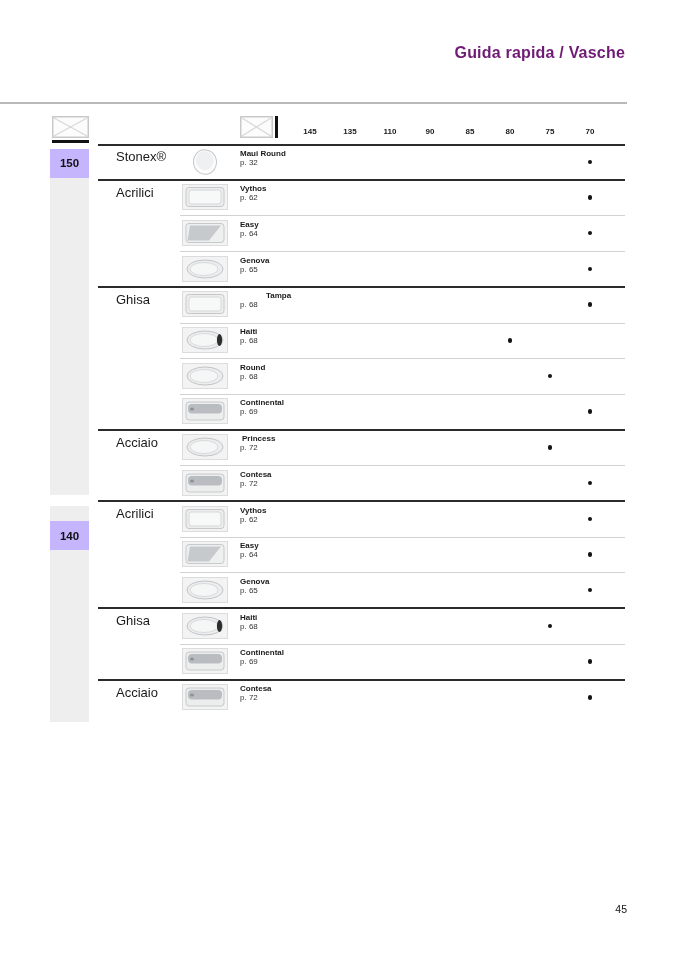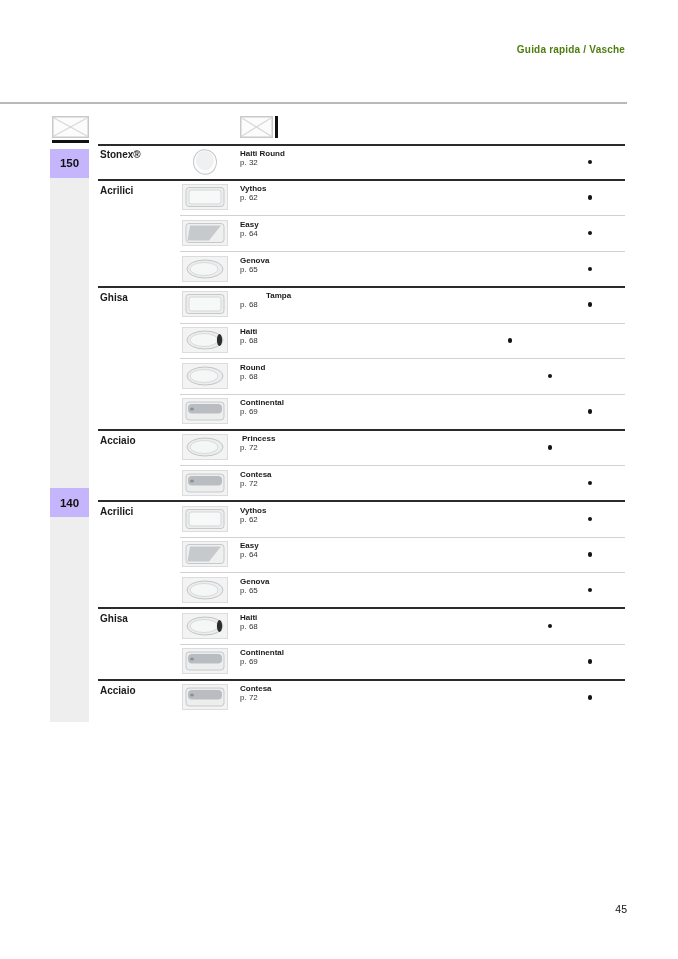--- a/index.html
+++ b/index.html
@@ -1,41 +1,41 @@
 <!DOCTYPE html>
 <html><head>
 <meta charset="utf-8">
 <style>
   html,body{margin:0;padding:0;background:#ffffff;}
   .page{
     position:relative;width:678px;height:959px;background:#ffffff;overflow:hidden;
     font-family:"Liberation Sans", sans-serif;color:#1a1a1a;
   }
   .page-title{
-    position:absolute;top:44px;right:53px;font-size:10px;font-weight:700;letter-spacing:.2px;color:#4d7c0f;
+    position:absolute;top:44px;right:53px;font-size:16px;font-weight:700;letter-spacing:.2px;color:#701a75;
   }
   .top-rule{position:absolute;left:0;top:102px;width:627px;height:2px;background:#b9b9b9;}
   .icon-length{position:absolute;left:52px;top:116px;}
   .icon-length-bar{position:absolute;left:52px;top:139.5px;width:37px;height:3.2px;background:#121212;}
   .icon-width{position:absolute;left:240px;top:116px;}
   .icon-width-bar{position:absolute;left:275px;top:116px;width:3.2px;height:22px;background:#121212;}
   .header-rule{position:absolute;left:98px;top:144px;width:527px;height:2px;background:#2b2b2b;}
   #col-headers{position:absolute;left:98px;top:127px;width:527px;height:14px;}
   .col-label{position:absolute;width:30px;text-align:center;font-size:8px;font-weight:700;color:#1a1a1a;}
   #group-layer{position:absolute;left:0;top:0;width:98px;height:959px;}
   .group-col{position:absolute;left:50px;width:39px;background:#eeeeee;}
   .group-badge{
     position:absolute;left:50px;width:39px;height:29px;background:#c4b5fd;
     display:flex;align-items:center;justify-content:center;
     font-size:11.5px;font-weight:700;color:#111;
   }
   #table-layer{position:absolute;left:98px;top:0;width:527px;height:959px;}
   .rule-dark{position:absolute;left:0;width:527px;height:2px;background:#2b2b2b;}
   .rule-light{position:absolute;left:82px;width:445px;height:1px;background:#d2d2d2;}
-  .material-label{position:absolute;left:2px;font-size:10px;font-weight:700;color:#1a1a1a;}
+  .material-label{position:absolute;left:18px;font-size:13px;font-weight:400;color:#1a1a1a;}
   .product-img{position:absolute;left:84px;width:46px;height:26px;}
   .product-name{position:absolute;left:142px;font-size:8px;font-weight:700;color:#1a1a1a;line-height:8px;}
   .product-page{position:absolute;left:142px;font-size:8px;color:#333;line-height:8px;}
   .dot{position:absolute;width:4.6px;height:4.6px;border-radius:50%;background:#141414;}
   .page-number{position:absolute;top:903px;right:51px;font-size:10.5px;font-weight:400;color:#111;}
 </style>
 </head>
 <body>
 
 <div class="page">
@@ -51,39 +51,49 @@
   </svg>
   <div class="icon-length-bar"></div>
 
   <svg class="icon-width" width="33" height="22" viewBox="0 0 33 22">
     <rect x="0.75" y="0.75" width="31.5" height="20.5" fill="#fcfcfc" stroke="#c9c9c9" stroke-width="1.5"></rect>
     <line x1="2" y1="2" x2="31" y2="20" stroke="#d8d8d8" stroke-width="1.3"></line>
     <line x1="31" y1="2" x2="2" y2="20" stroke="#d8d8d8" stroke-width="1.3"></line>
   </svg>
   <div class="icon-width-bar"></div>
 
+  <div id="col-headers">
+      <div class="col-label" style="left: 197px;">145</div>
+      <div class="col-label" style="left: 237px;">135</div>
+      <div class="col-label" style="left: 277px;">110</div>
+      <div class="col-label" style="left: 317px;">90</div>
+      <div class="col-label" style="left: 357px;">85</div>
+      <div class="col-label" style="left: 397px;">80</div>
+      <div class="col-label" style="left: 437px;">75</div>
+      <div class="col-label" style="left: 477px;">70</div>
+    </div>
 
   <div class="header-rule"></div>
 
   <div id="group-layer">
       <div class="group-col" style="top: 148.5px; height: 346px;"></div>
       <div class="group-badge" style="top: 148.5px;">150</div>
       <div class="group-col" style="top: 505.5px; height: 216.7px;"></div>
-      <div class="group-badge" style="top: 488px; text-align: right;">140</div>
+      <div class="group-badge" style="top: 521px; text-align: right;">140</div>
     </div>
 
   <div id="table-layer">
       <div class="material-label" style="top: 149px;">Stonex®</div>
       <div class="product-img" style="top: 148.5px; left: 84px;"><svg width="46" height="26" viewBox="0 0 46 26" xmlns="http://www.w3.org/2000/svg">
           <g transform="rotate(-7 23 13)">
             <ellipse cx="23" cy="13" rx="11.5" ry="12.3" fill="#fdfdfd" stroke="#c4c7ca" stroke-width="1"></ellipse>
             <ellipse cx="23" cy="11.6" rx="9" ry="9.6" fill="#eef0f1"></ellipse>
           </g>
         </svg></div>
-      <div class="product-name" style="top: 149.5px; left: 142px;">Haiti Round</div>
+      <div class="product-name" style="top: 149.5px; left: 142px;">Maui Round</div>
       <div class="product-page" style="top: 158.5px; left: 142px;">p. 32</div>
       <div class="dot" style="left: 489.7px; top: 159.5px;"></div>
       <div class="rule-dark" style="top: 178.7px;"></div>
       <div class="material-label" style="top: 184.7px;">Acrilici</div>
       <div class="product-img" style="top: 184.2px; left: 84px;"><svg width="46" height="26" viewBox="0 0 46 26" xmlns="http://www.w3.org/2000/svg">
           <rect x="0.5" y="0.5" width="45" height="25" fill="#f3f3f4" stroke="#dcdcdc"></rect>
           <rect x="4" y="3.5" width="38" height="19" rx="3" fill="#ededee" stroke="#c6c9cc"></rect>
           <rect x="7" y="6" width="32" height="14" rx="2.5" fill="#f7f8f8" stroke="#d4d7d9"></rect>
         </svg></div>
       <div class="product-name" style="top: 185.2px; left: 142px;">Vythos</div>

